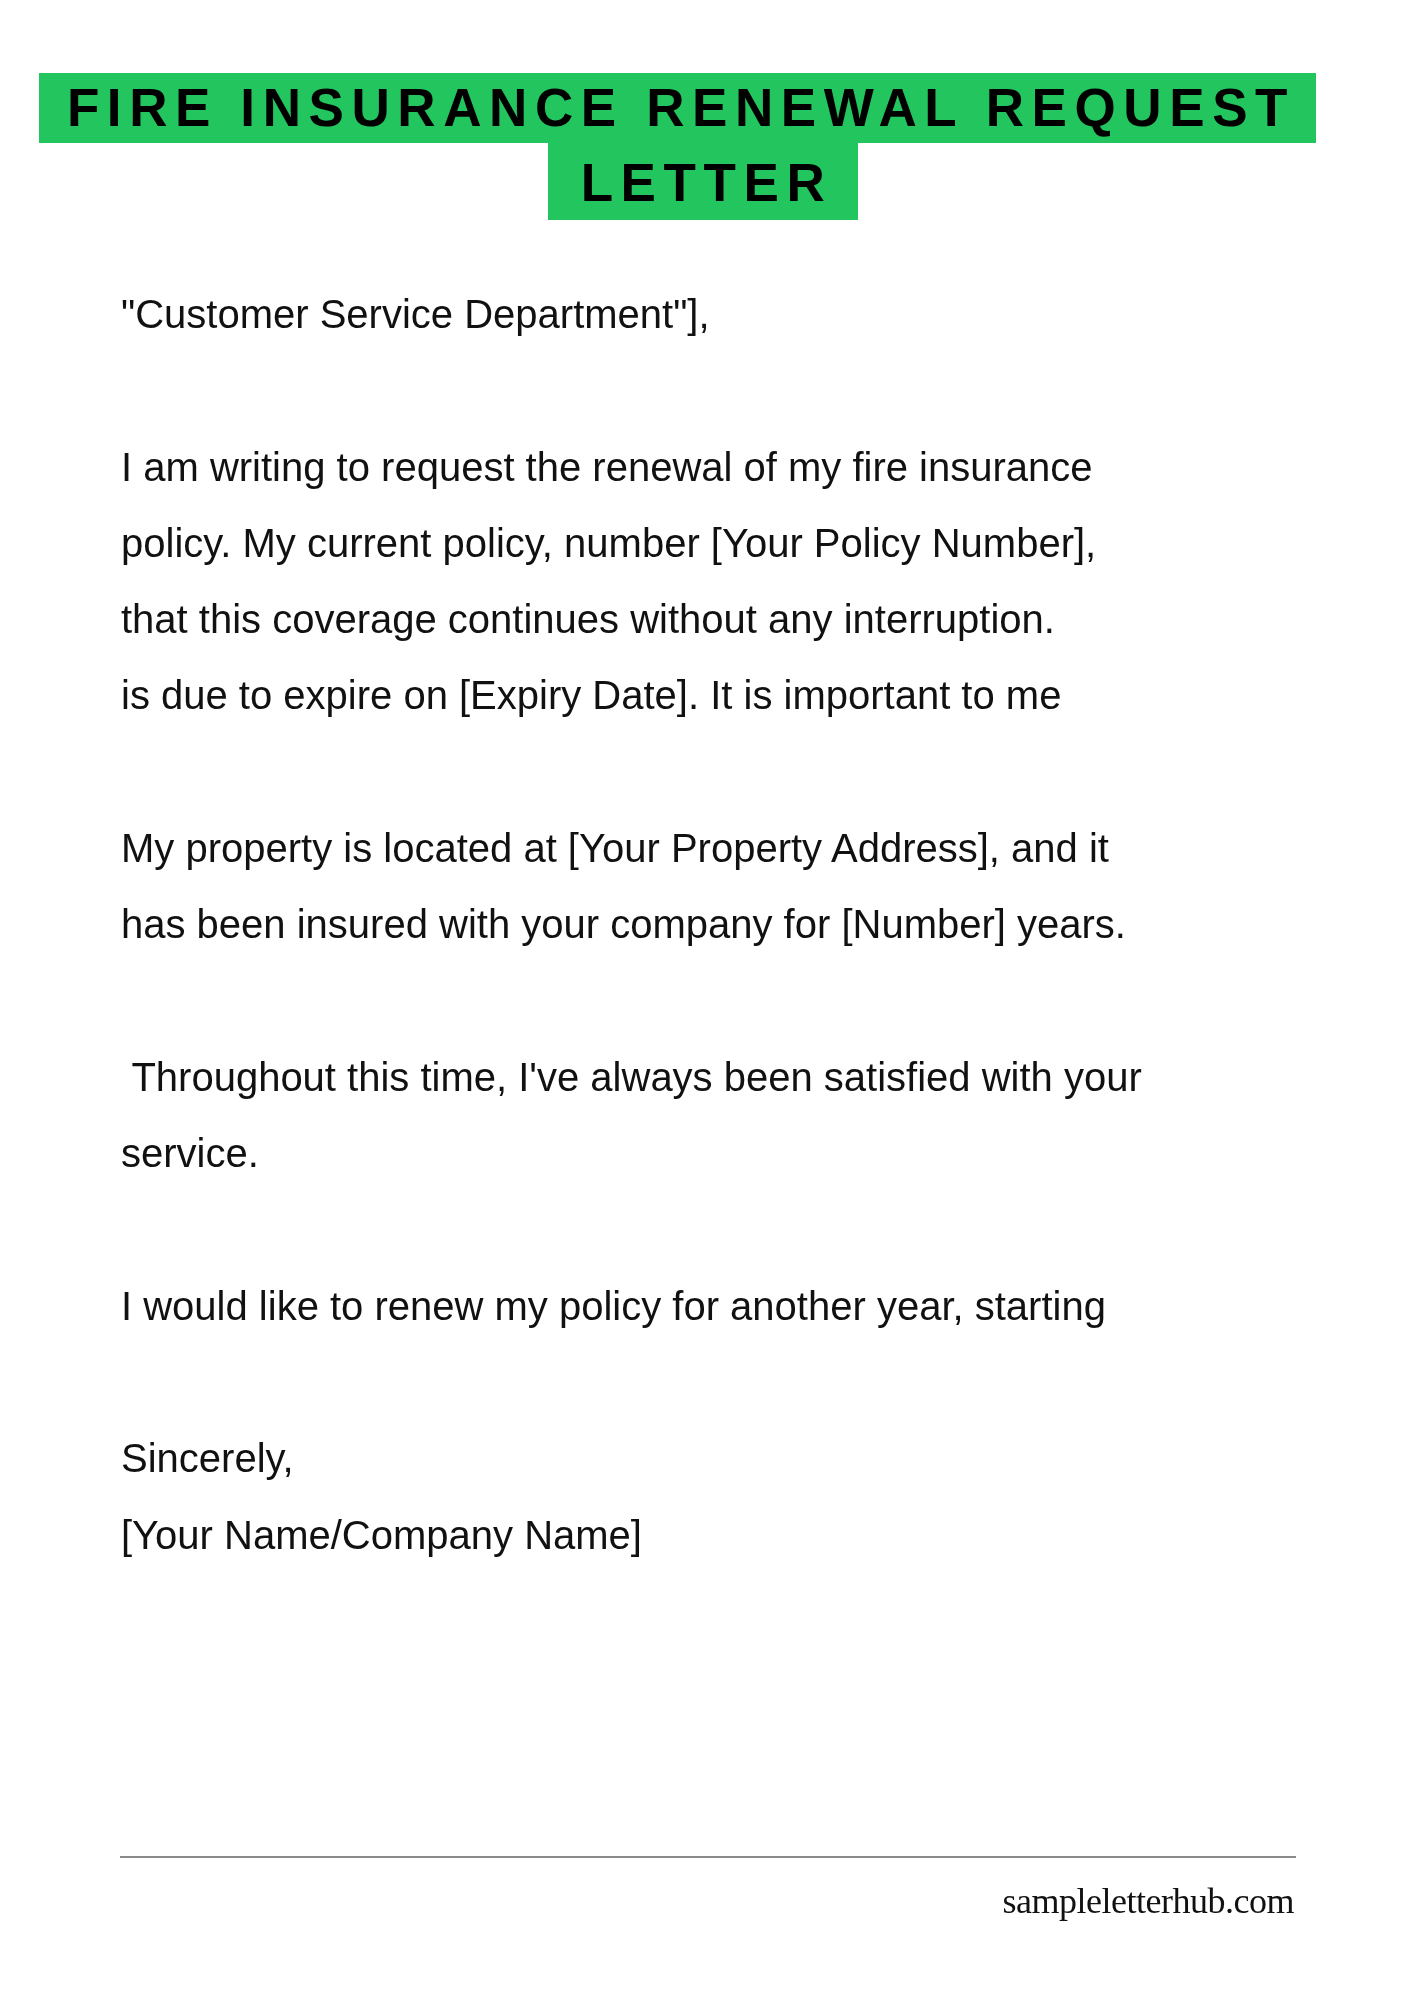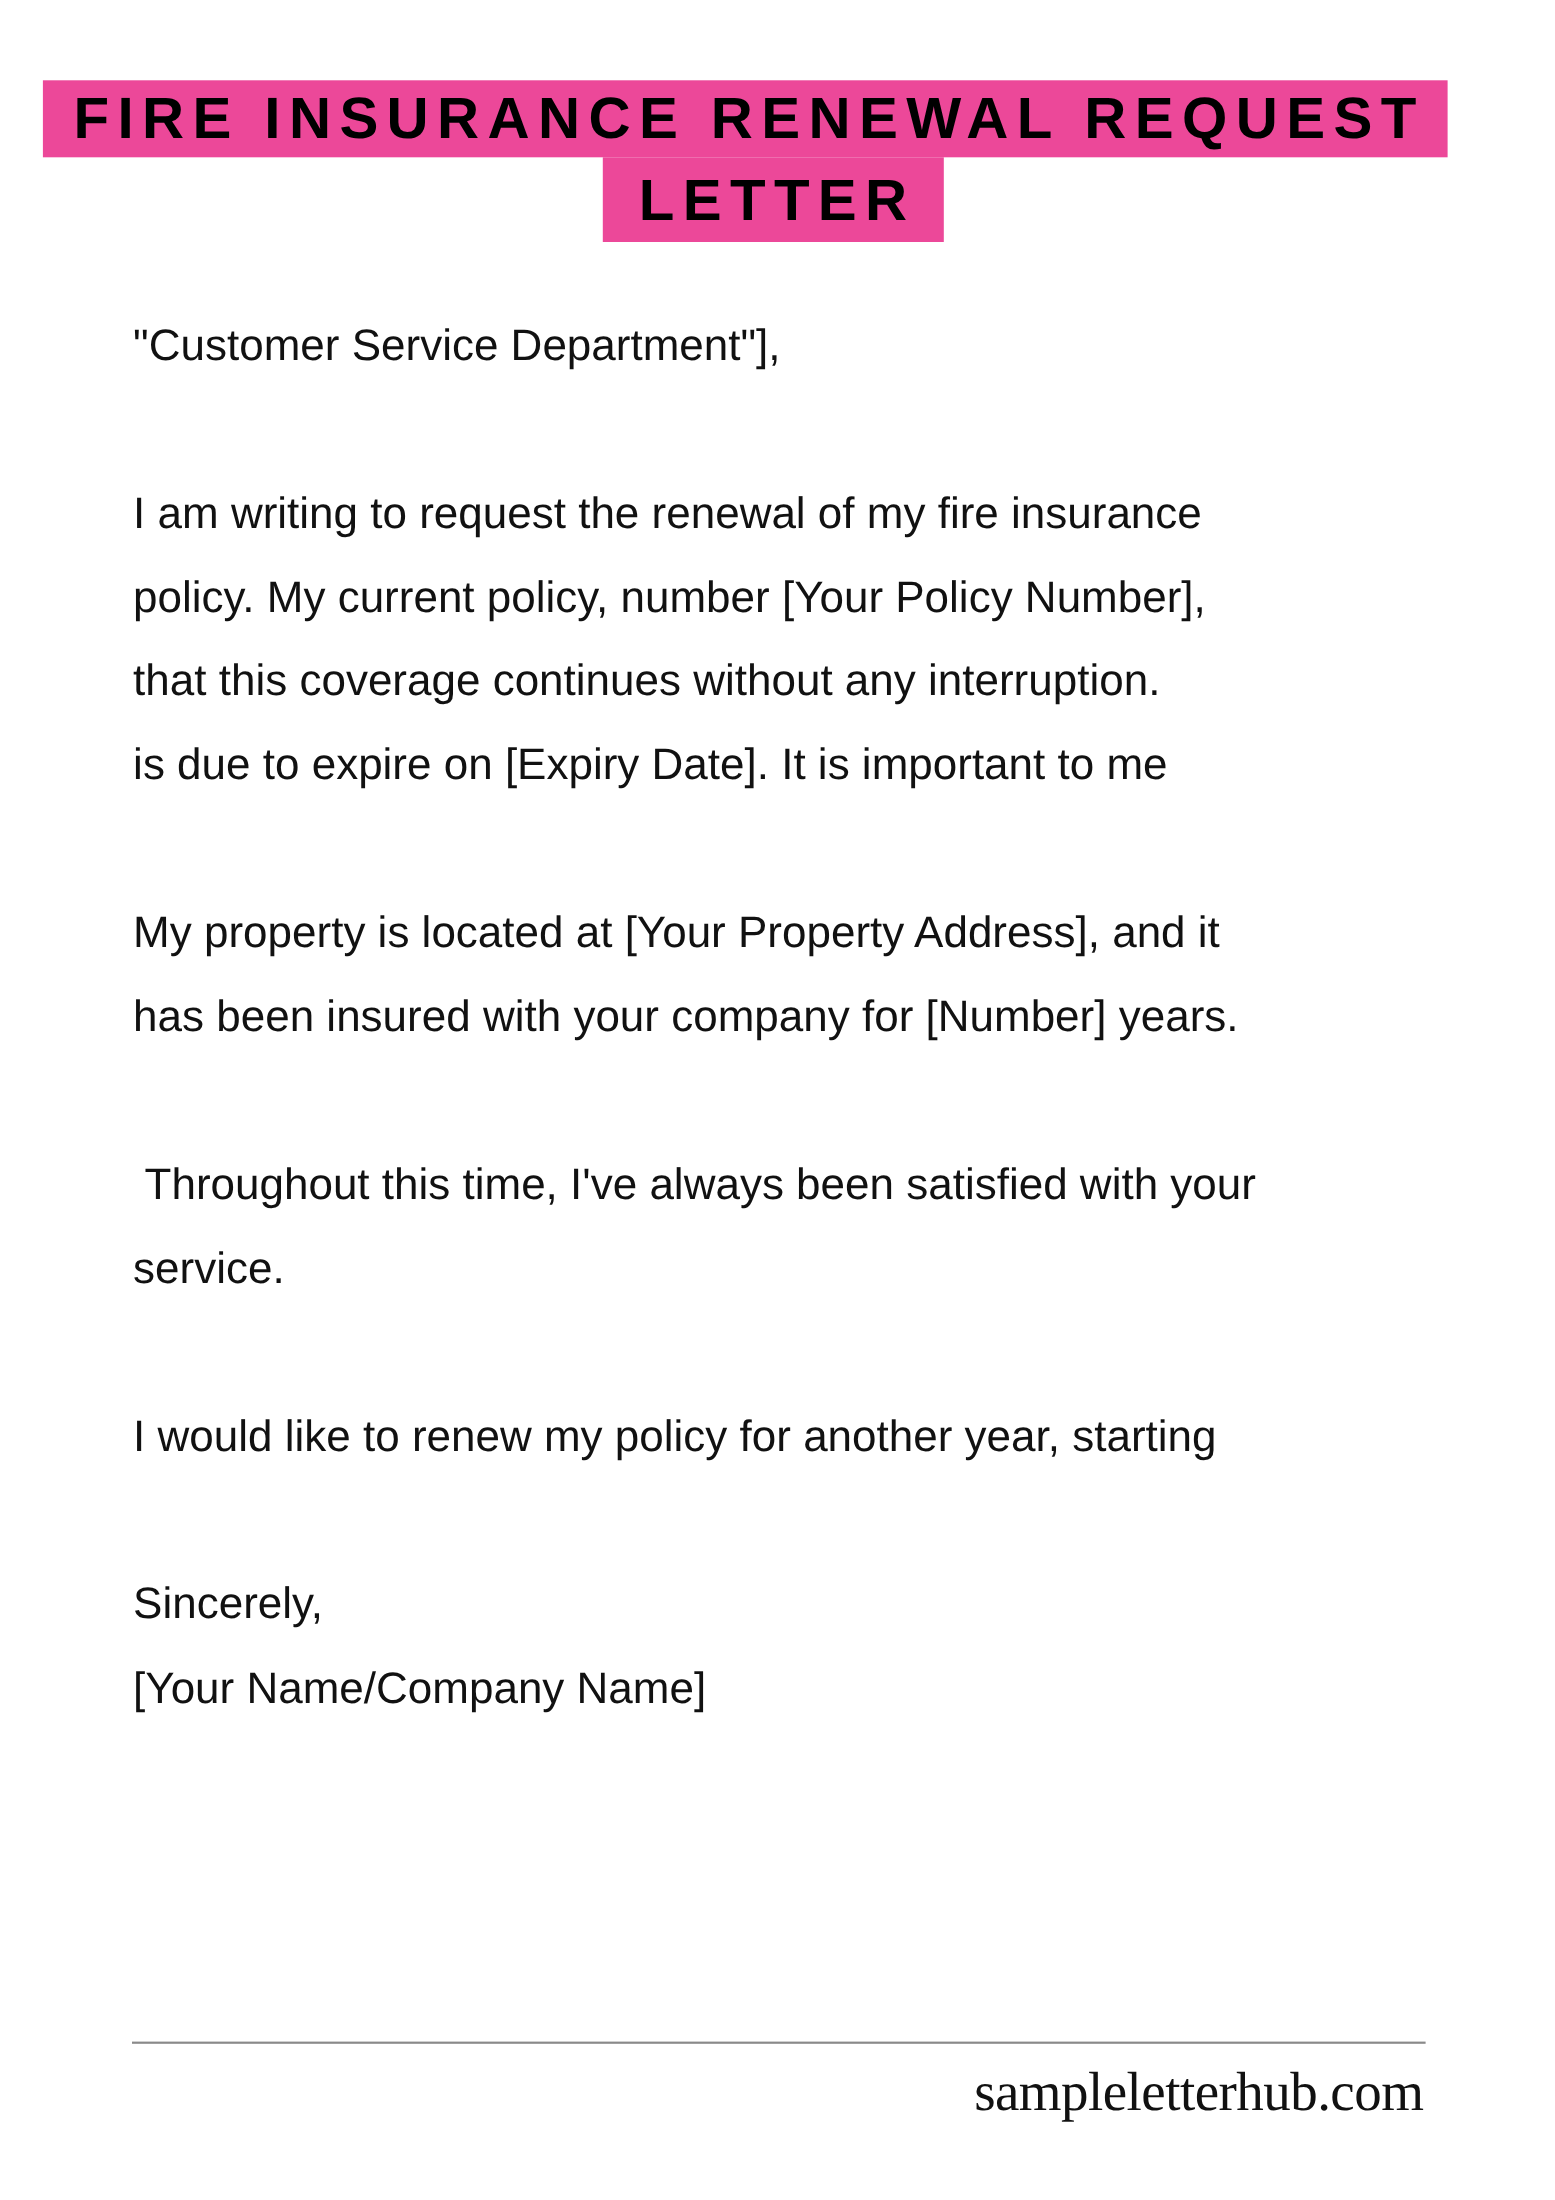--- a/index.html
+++ b/index.html
@@ -7,21 +7,21 @@
     width: 1414px;
     height: 2000px;
     background: #ffffff;
     position: relative;
     overflow: hidden;
     font-family: "Liberation Sans", sans-serif;
     color: #111111;
   }
   .title-line {
     position: absolute;
-    background: #ec4899;
+    background: #22c55e;
     font-family: "Liberation Sans", sans-serif;
     font-weight: 700;
     font-size: 53px;
     letter-spacing: 7.6px;
     color: #000000;
     white-space: nowrap;
     box-sizing: border-box;
     text-align: center;
   }
   .title-line-1 {
@@ -52,21 +52,21 @@
     top: 1856px;
     width: 1176px;
     height: 2px;
     background: #8a8a8a;
   }
   .footer-site {
     position: absolute;
     right: 120px;
     top: 1876px;
     font-family: "Liberation Serif", serif;
-    font-size: 50px;
+    font-size: 36px;
     line-height: 50px;
     color: #111111;
     letter-spacing: -0.5px;
     white-space: nowrap;
   }
 </style>
 </head>
 <body>
 
 <div>

